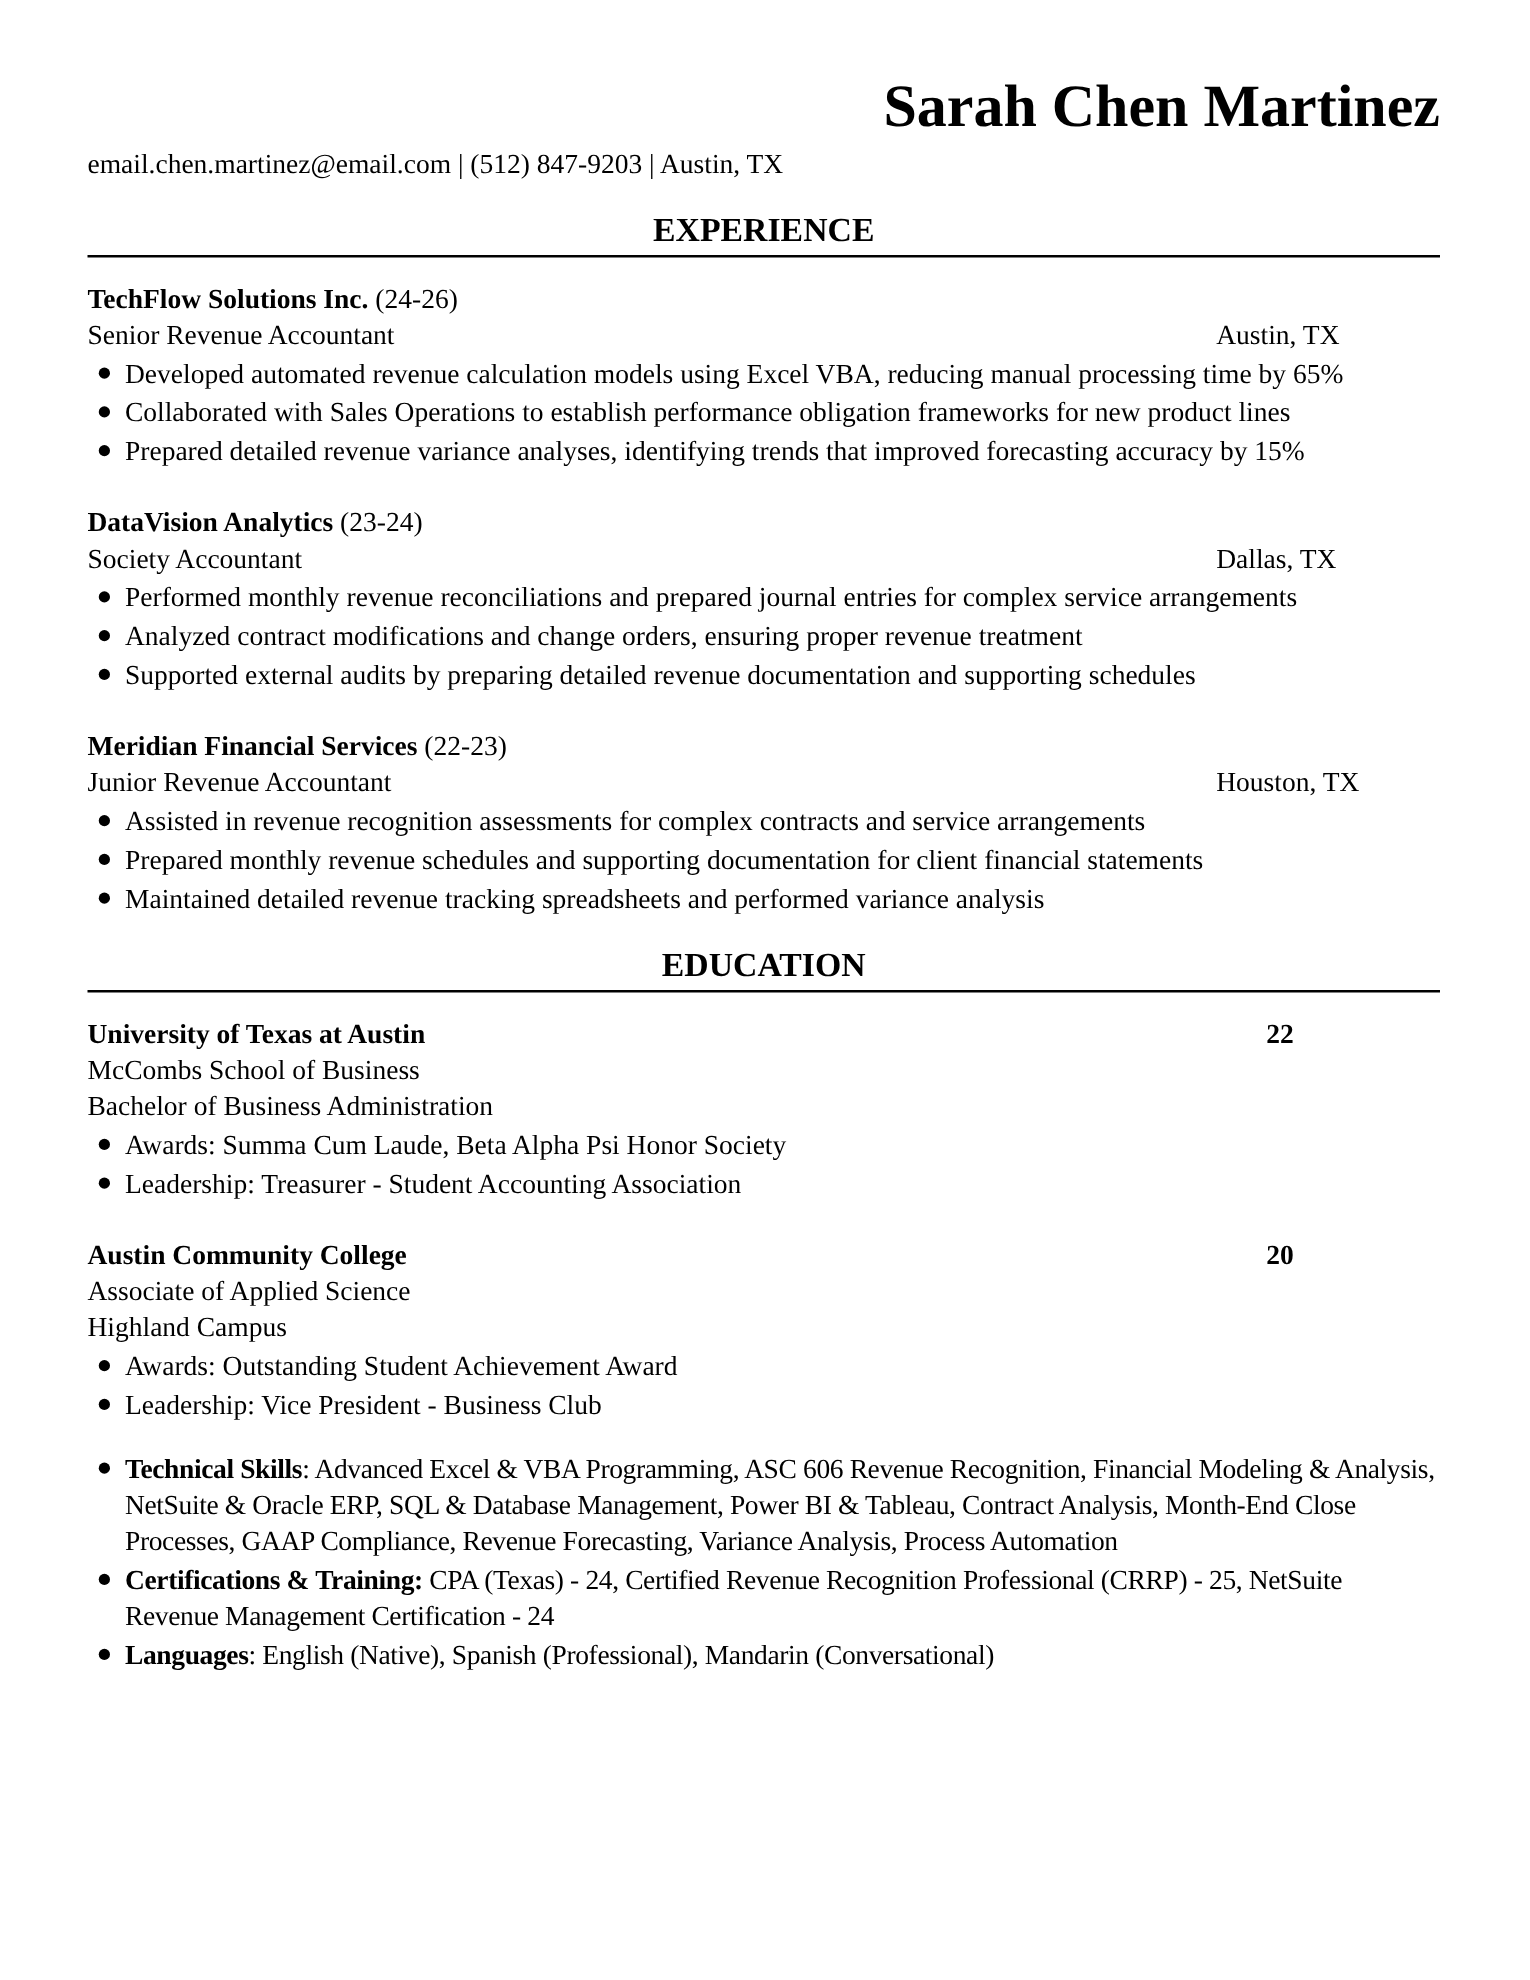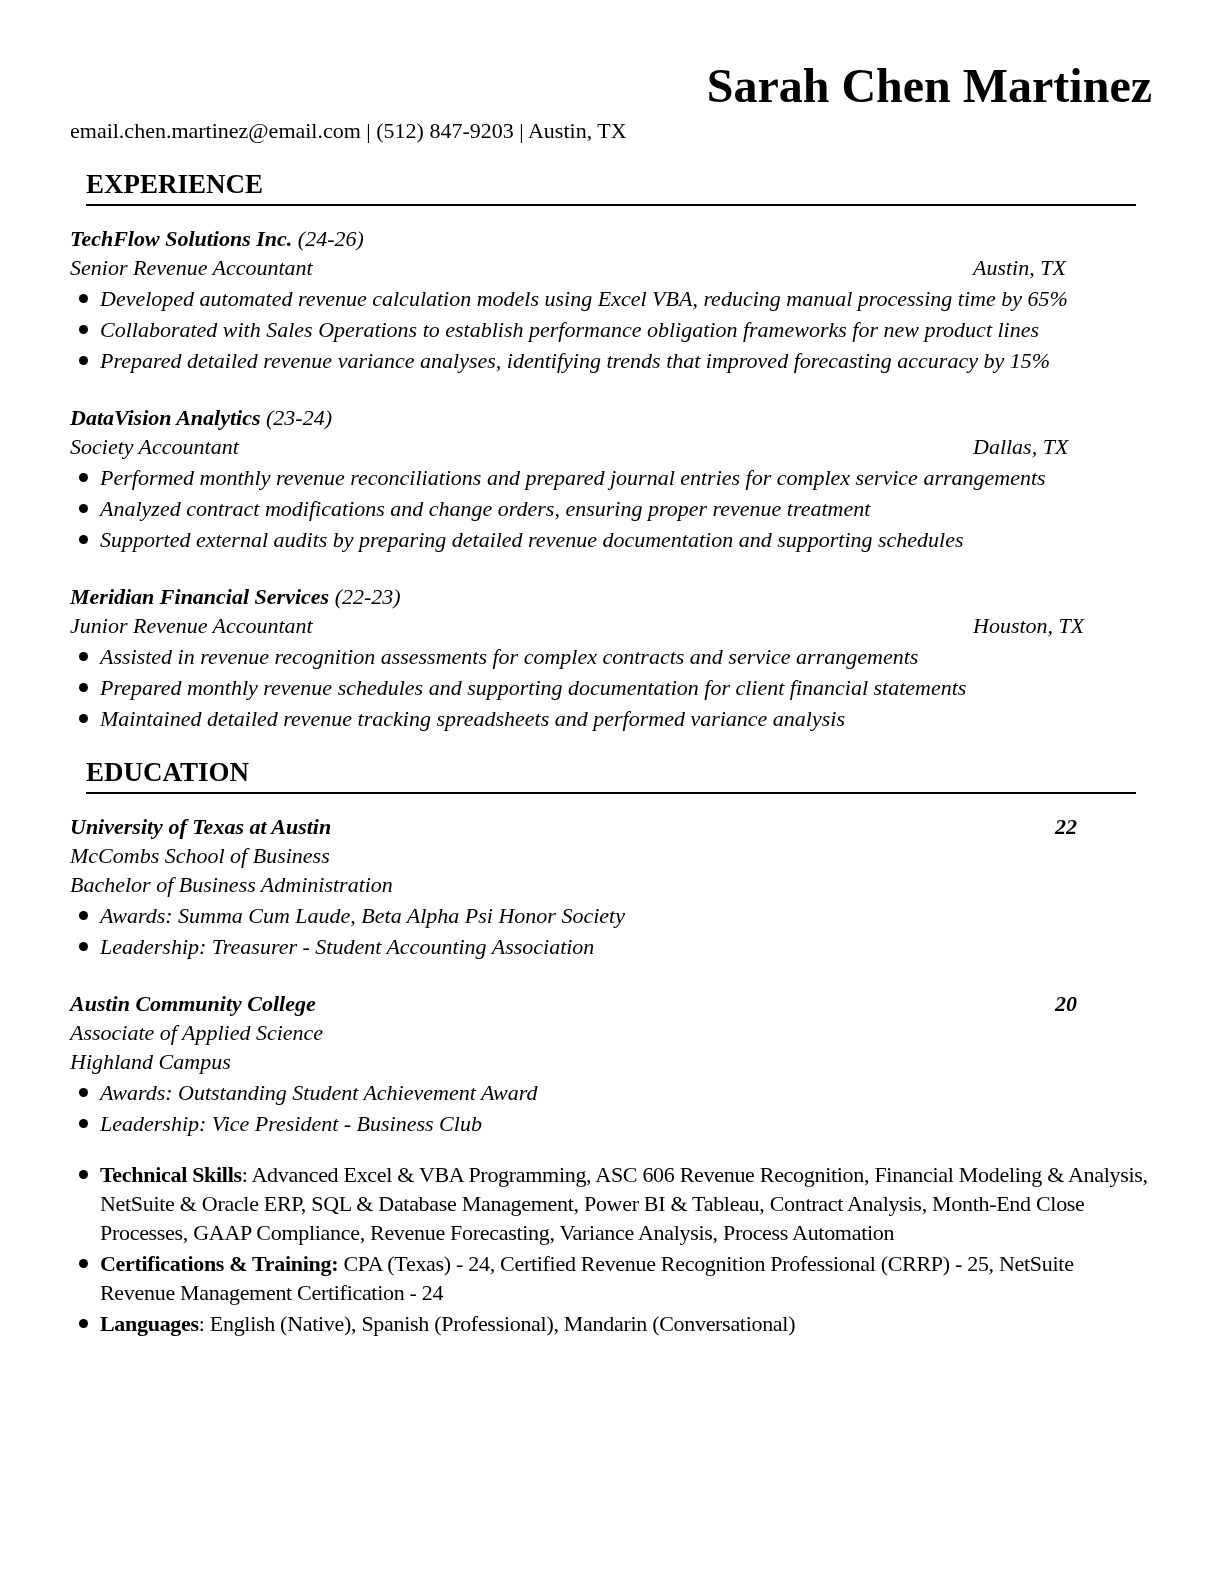--- a/index.html
+++ b/index.html
@@ -29,44 +29,44 @@
   .contact {
     margin-top: 4px;
   }
   .section {
     margin-top: 22px;
   }
   .section-heading {
     font-size: 27px;
     line-height: 34px;
     font-weight: bold;
-    margin: 16px;
+    margin: 0;
     padding-bottom: 3px;
     border-bottom: 2.5px solid #000000;
+    text-align: center;
   }
   .entry {
     margin-top: 28px;
-    font-style: italic;
   }
   .section .entry:first-of-type {
     margin-top: 18px;
   }
   .entry-line {
     position: relative;
   }
   .bold { font-weight: bold; }
   .location {
     position: absolute;
     left: 903px;
     top: 0;
     white-space: nowrap;
   }
   .year {
     position: absolute;
-    left: 985px;
+    left: 943px;
     top: 0;
     font-weight: bold;
     white-space: nowrap;
   }
   ul.bullets {
     margin: 0;
     padding: 0;
     list-style: none;
   }
   ul.bullets li {

